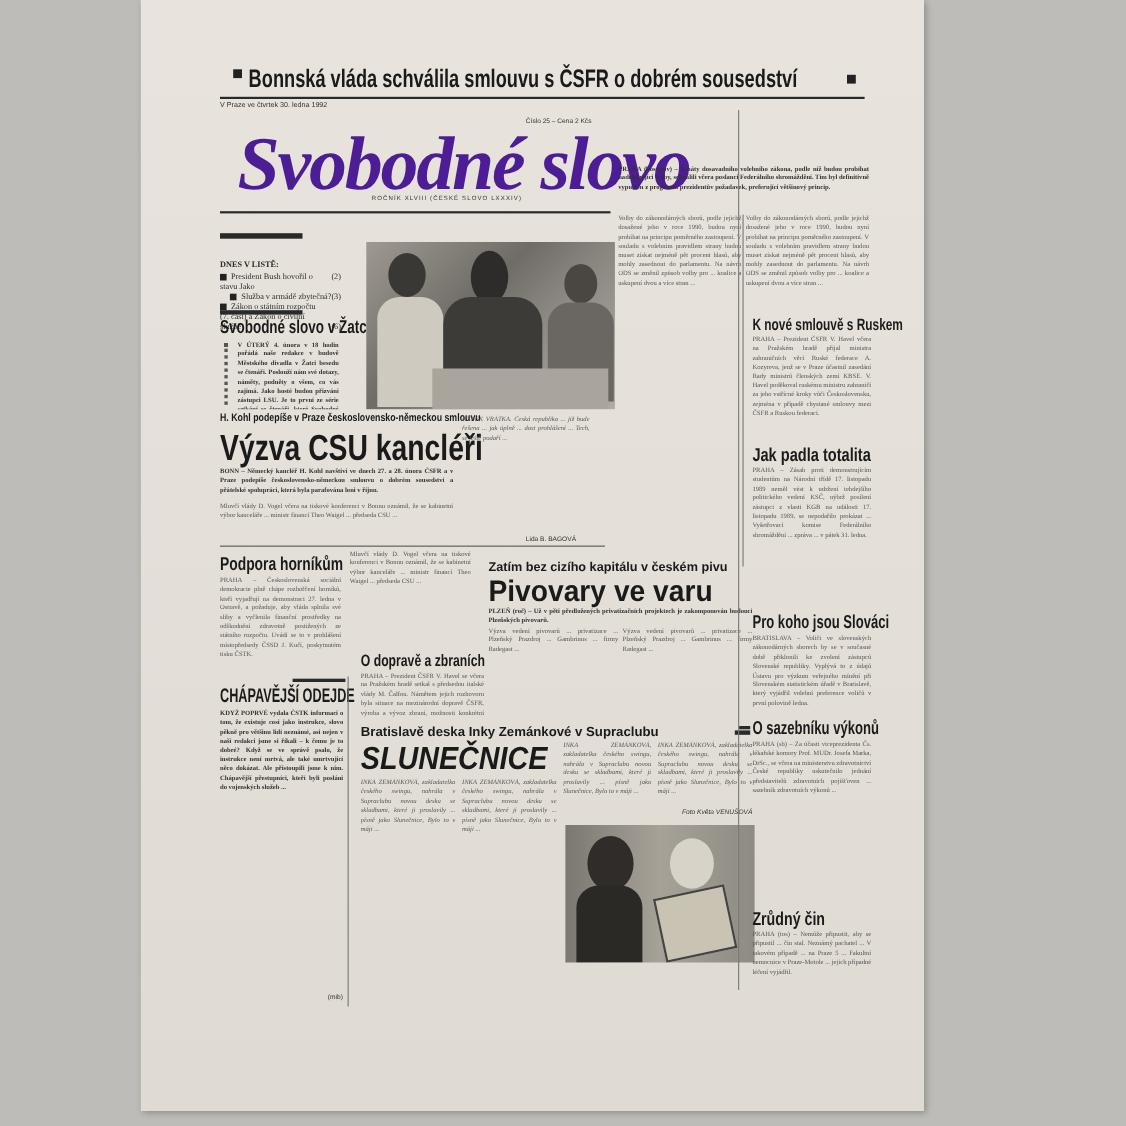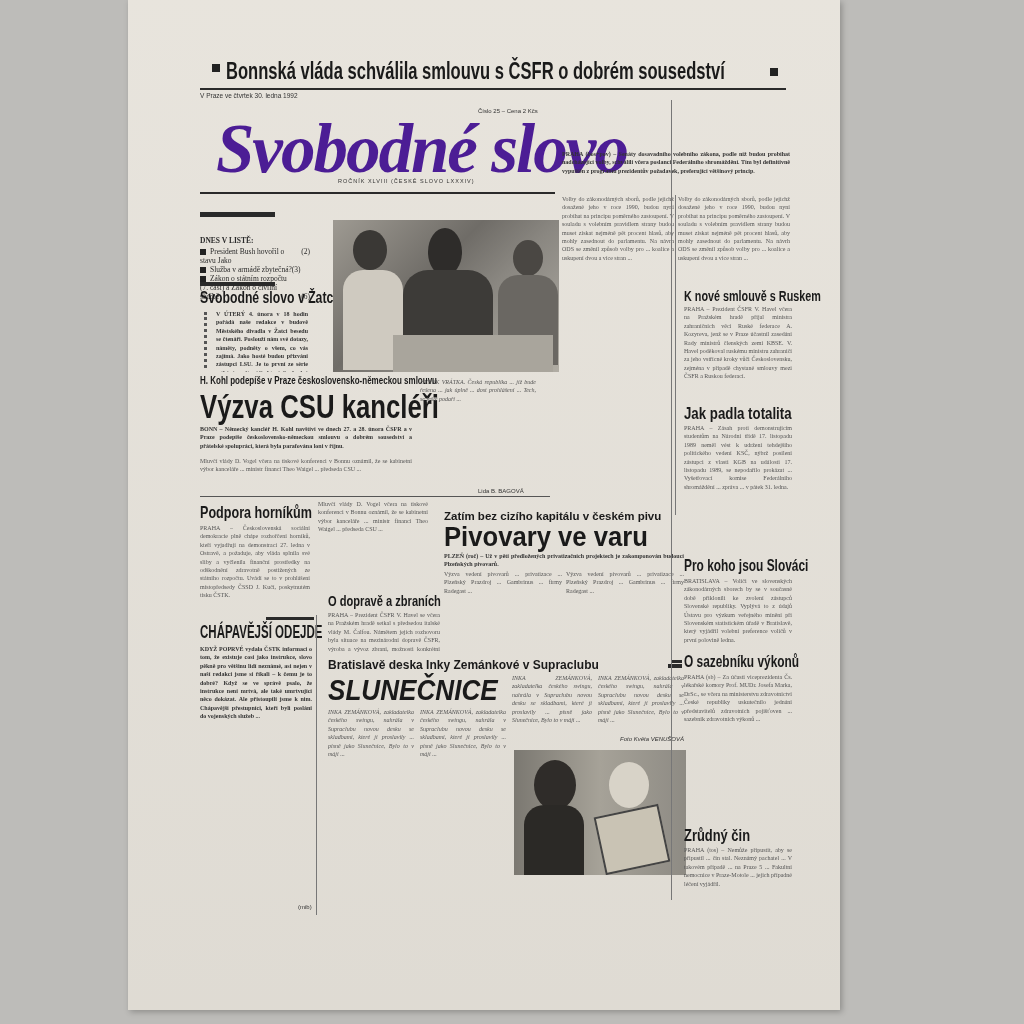--- a/index.html
+++ b/index.html
@@ -42,21 +42,21 @@
   <div class="abs body-text" style="left:550px;top:195px;width:112px;height:90px;">Volby do zákonodárných sborů, podle jejichž dosažené jeho v roce 1990, budou nyní probíhat na principu poměrného zastoupení. V souladu s volebním pravidlem strany budou muset získat nejméně pět procent hlasů, aby mohly zasednout do parlamentu. Na návrh ODS se změnil způsob volby pro ... koalice a uskupení dvou a více stran ...</div>
   <div class="vr" style="left:547px;top:195px;height:320px;"></div>
 
   <div class="rule" style="left:72px;top:212px;width:75px;height:5px;"></div>
   <div class="abs" style="left:72px;top:220px;width:110px;font-family:Liberation Serif, serif;font-size:7.5px;color:#2a2a2a;margin-top:16px;">
     <div style="font-weight:bold;margin-bottom:2px;">DNES V LISTĚ:</div>
     <div style="display:flex;justify-content:space-between;">
       <span><span class="bullet" style="width:6px;height:6px;"></span><span>President Bush hovořil o stavu Jako</span></span>
       <span>(2)</span>
     </div>
-    <div style="display:flex;justify-content:flex-start;">
+    <div style="display:flex;justify-content:flex-end;">
       <span><span class="bullet" style="width:6px;height:6px;"></span><span>Služba v armádě zbytečná?</span></span>
       <span>(3)</span>
     </div>
     <div style="display:flex;justify-content:space-between;">
       <span style="width:92px;"><span class="bullet" style="width:6px;height:6px;"></span><span>Zákon o státním rozpočtu (7. část) a Zákon o civilní službě</span></span>
       <span style="align-self:flex-end;">(6)</span>
     </div>
   </div>
   <div class="rule" style="left:72px;top:282px;width:75px;height:4px;"></div>
 

